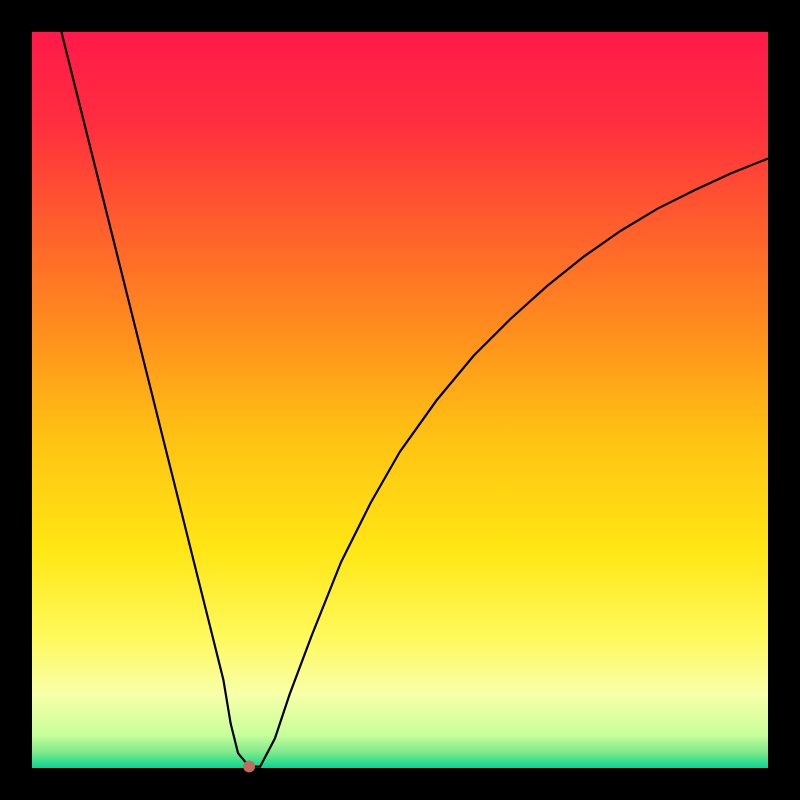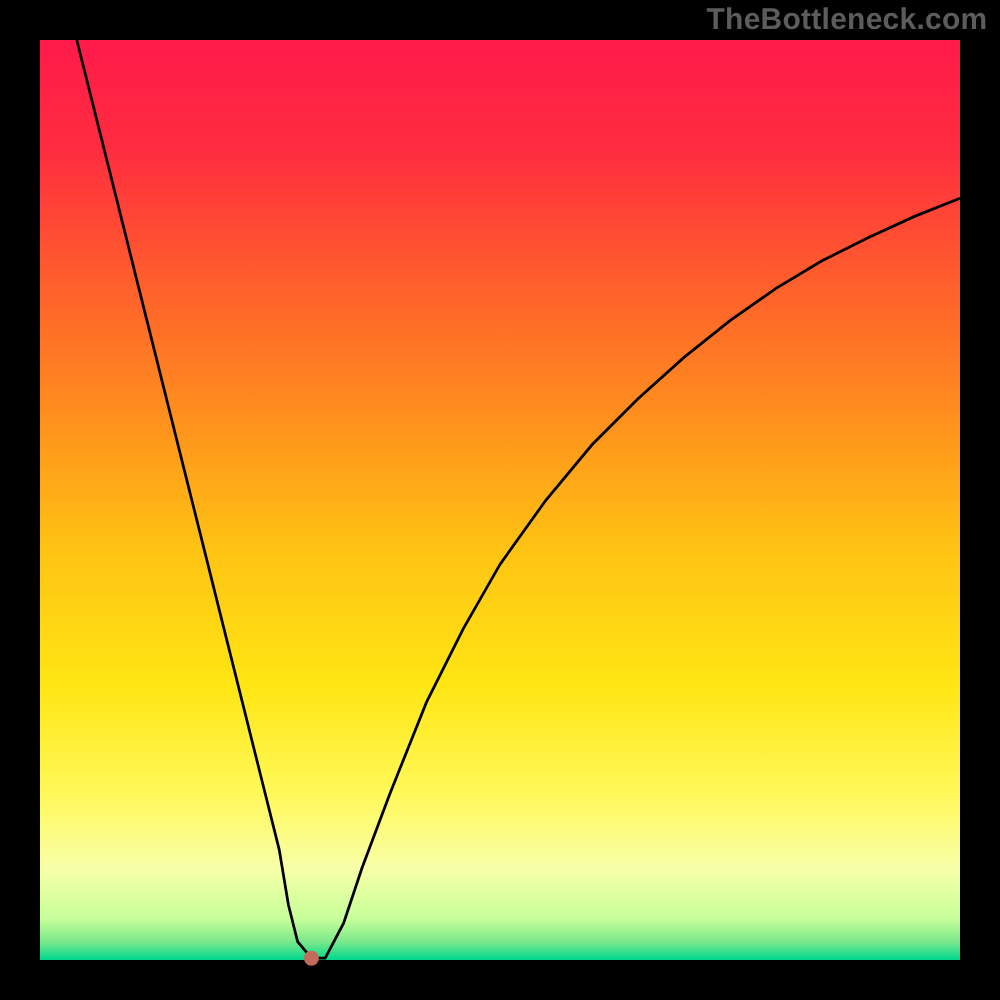--- a/index.html
+++ b/index.html
@@ -30,21 +30,20 @@
   svg {
     position: absolute;
     top: 0;
     left: 0;
   }
 </style>
 </head>
 <body>
 <div class="frame">
 
-<div class="watermark">TheBottleneck.com</div>
 
 <svg id="chart-svg" width="800" height="800" viewBox="0 0 800 800">
   <defs>
     <linearGradient id="bg-grad" x1="0" y1="0" x2="0" y2="1">
           <stop offset="0%" stop-color="#ff1a4a"></stop>
           <stop offset="12%" stop-color="#ff2d3f"></stop>
           <stop offset="25%" stop-color="#ff5a2e"></stop>
           <stop offset="40%" stop-color="#ff8c1e"></stop>
           <stop offset="55.00000000000001%" stop-color="#ffc213"></stop>
           <stop offset="70%" stop-color="#ffe613"></stop>

